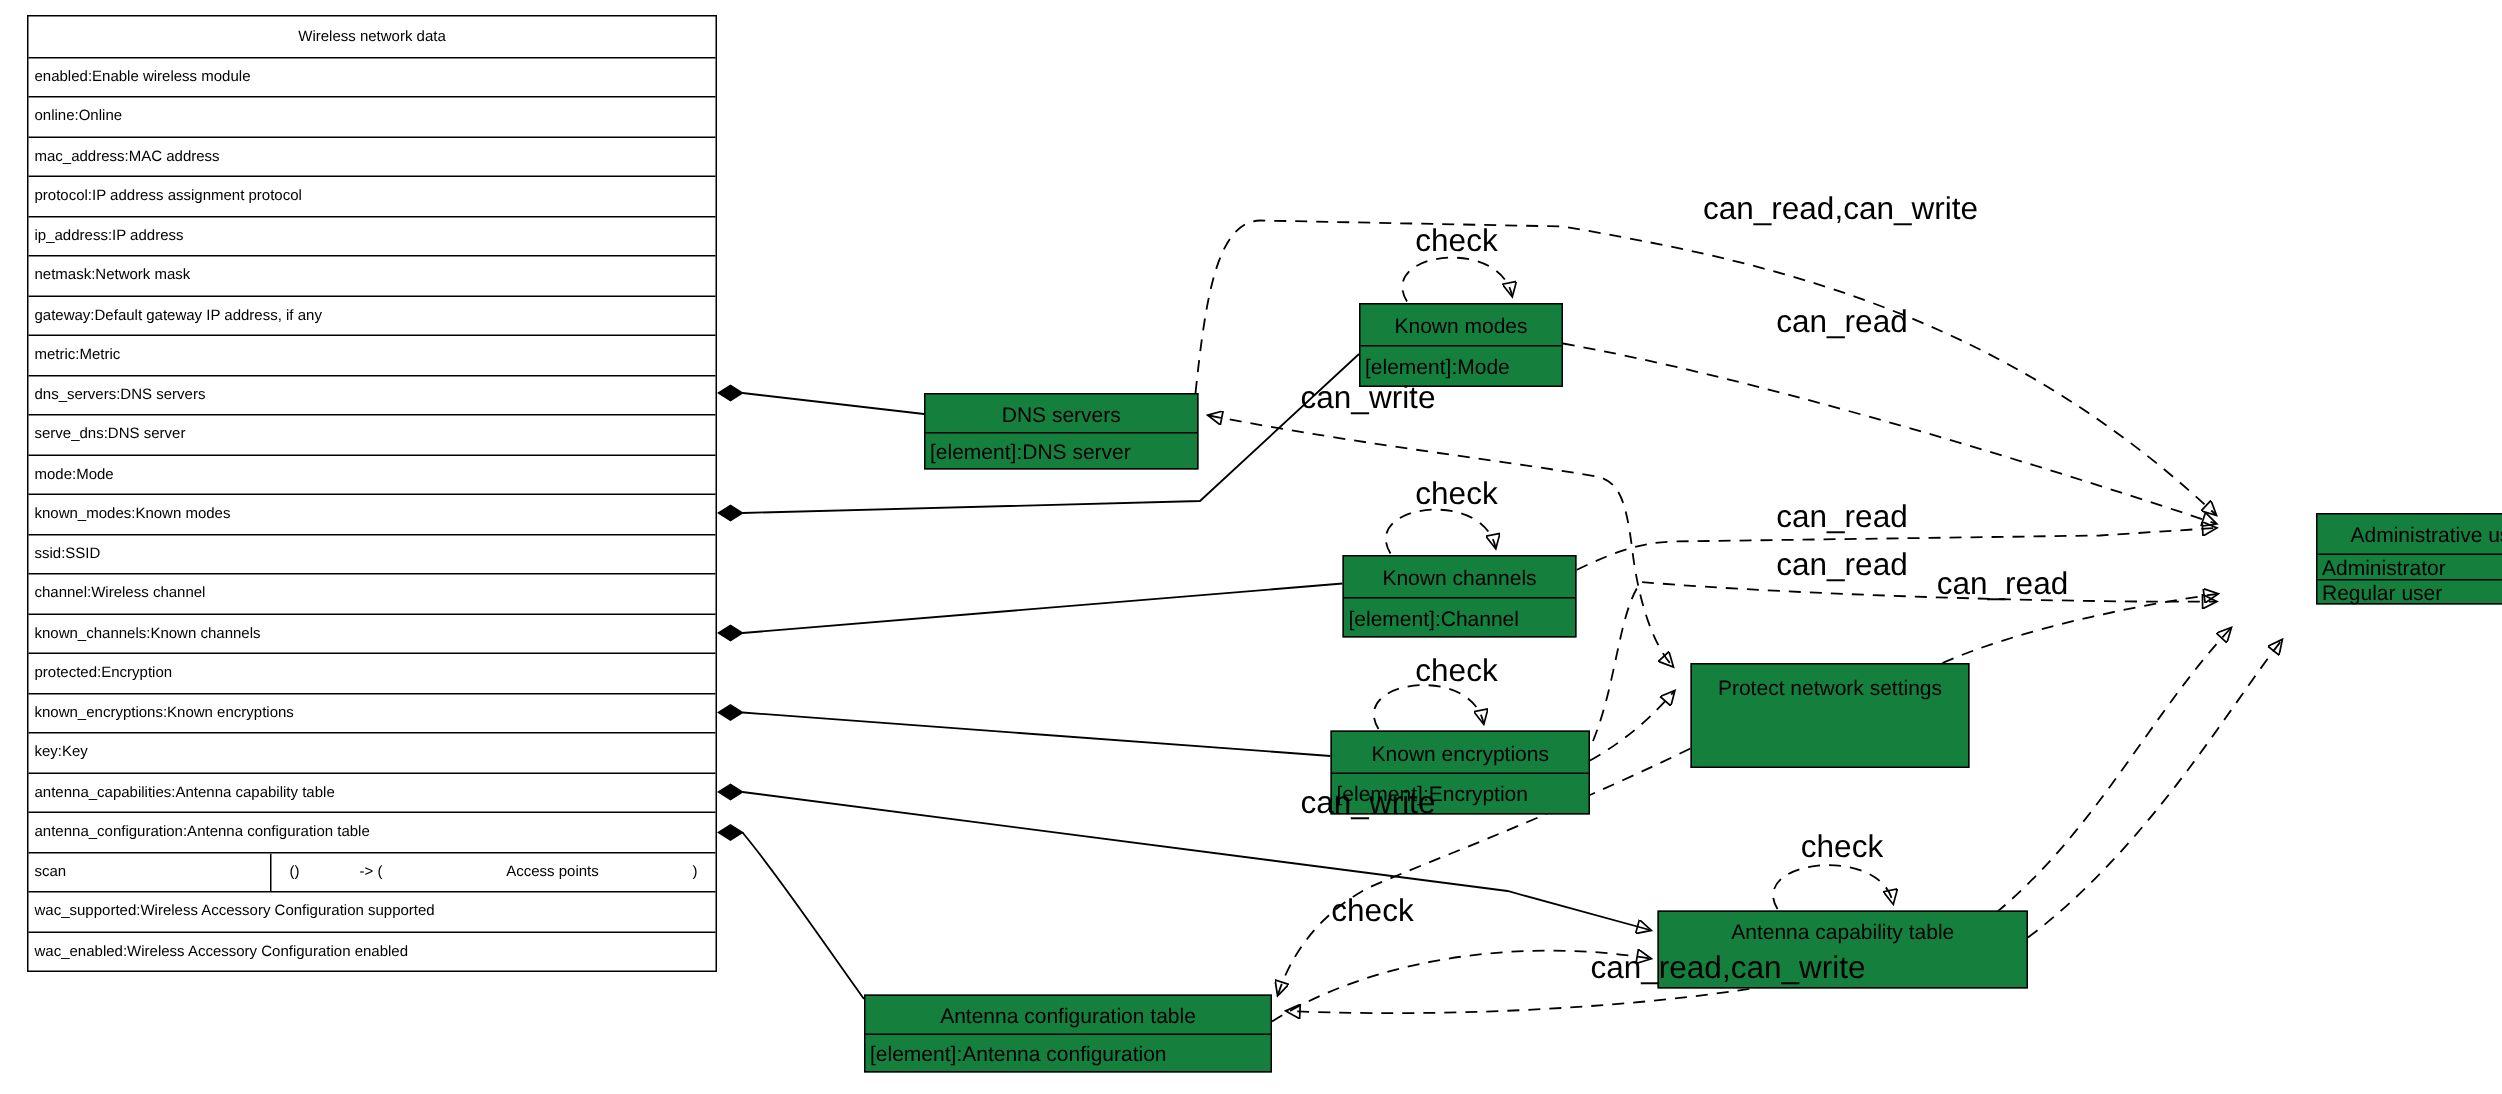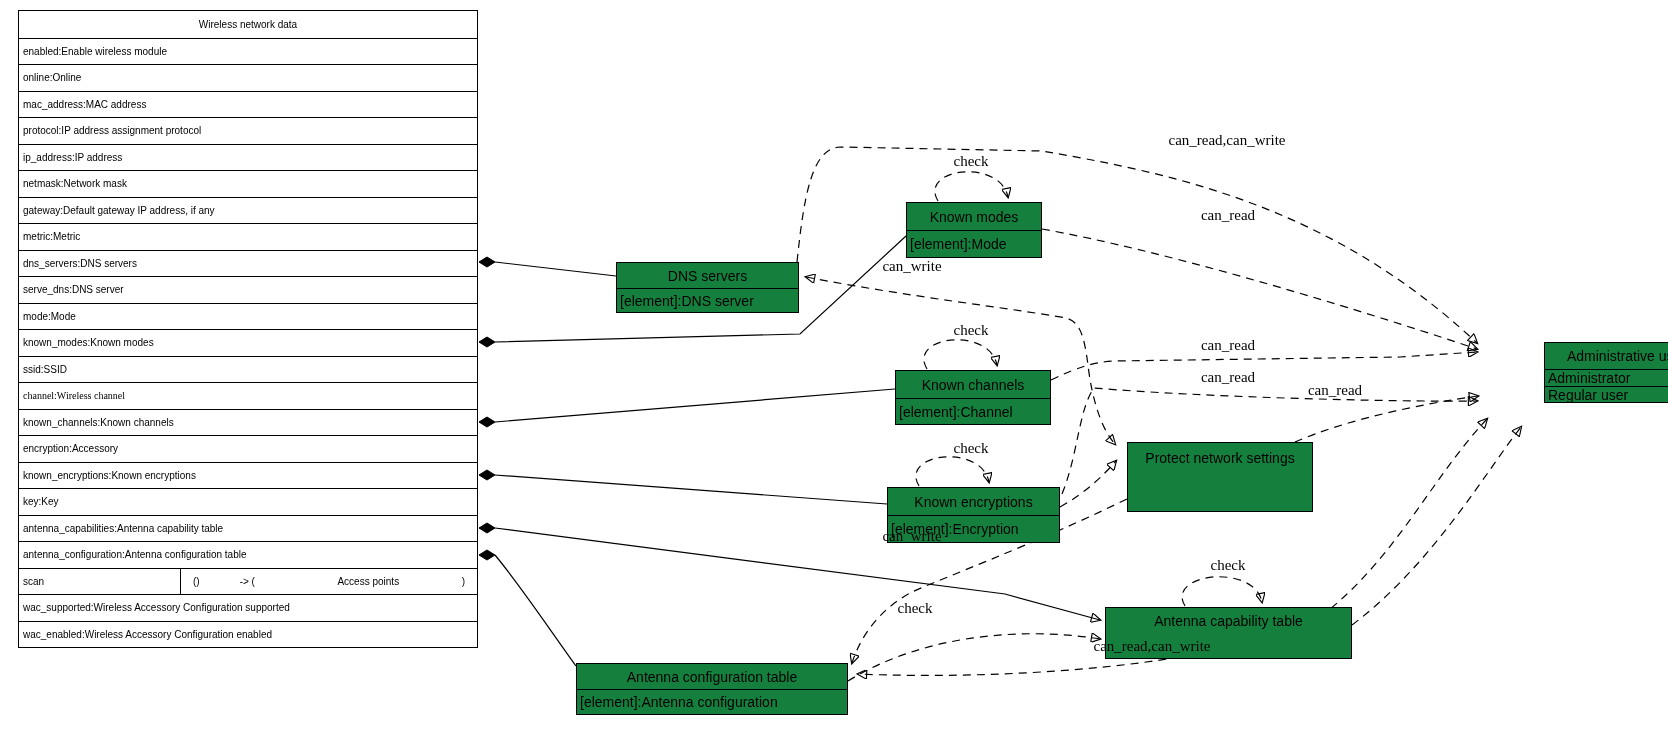--- a/index.html
+++ b/index.html
@@ -28,22 +28,22 @@
         display:flex;flex-direction:column;font-size:14px;}
   .node .hdr{flex:none;display:flex;align-items:center;justify-content:center;white-space:nowrap;}
   .node .elem{flex:1;border-top:1px solid #000;display:flex;align-items:center;padding:0 3px;white-space:nowrap;}
   .node .body{flex:1;display:flex;border-top:1px solid #000;}
   .node .opts{flex:1;display:flex;flex-direction:column;}
   .node .opt{flex:1;display:flex;align-items:center;padding:0 3px;border-top:1px solid #000;white-space:nowrap;}
   .node .opt:first-child{border-top:none;}
   .node .strip{border-left:1px solid #000;}
 
   
-  .elabel{position:absolute;transform:translate(-50%,-50%);font-family:Liberation Serif, serif;
-          font-size:15px;white-space:nowrap;}
+  .elabel{position:absolute;transform:translate(-50%,-50%);font-family:Liberation Sans, sans-serif;
+          font-size:21px;white-space:nowrap;}
 </style>
 </head>
 <body>
 
 <div class="stage">
 
   <svg class="edges" viewBox="0 0 1668 729">
     <defs>
       <marker id="arr" viewBox="0 0 10 10" refX="9" refY="5" markerWidth="10" markerHeight="8" orient="auto-start-reverse">
         <path d="M0,0 L10,5 L0,10 z" fill="#000" stroke="none"></path>
@@ -91,23 +91,23 @@
         <div class="trow" style="flex: 1 1 0%;">protocol:IP address assignment protocol</div>
         <div class="trow" style="flex: 1 1 0%;">ip_address:IP address</div>
         <div class="trow" style="flex: 1 1 0%;">netmask:Network mask</div>
         <div class="trow" style="flex: 1 1 0%; text-align: right;">gateway:Default gateway IP address, if any</div>
         <div class="trow" style="flex: 1 1 0%;">metric:Metric</div>
         <div class="trow" style="flex: 1 1 0%;">dns_servers:DNS servers</div>
         <div class="trow" style="flex: 1 1 0%;">serve_dns:DNS server</div>
         <div class="trow" style="flex: 1 1 0%;">mode:Mode</div>
         <div class="trow" style="flex: 1 1 0%;">known_modes:Known modes</div>
         <div class="trow" style="flex: 1 1 0%;">ssid:SSID</div>
-        <div class="trow" style="flex: 1 1 0%; font-family: Liberation Serif, serif;">channel:Wireless channel</div>
+        <div class="trow" style="flex: 1 1 0%;">channel:Wireless channel</div>
         <div class="trow" style="flex: 1 1 0%;">known_channels:Known channels</div>
-        <div class="trow" style="flex: 1 1 0%;">encryption:Accessory</div>
+        <div class="trow" style="flex: 1 1 0%;">protected:Encryption</div>
         <div class="trow" style="flex: 1 1 0%;">known_encryptions:Known encryptions</div>
         <div class="trow" style="flex: 1 1 0%;">key:Key</div>
         <div class="trow" style="flex: 1 1 0%;">antenna_capabilities:Antenna capability table</div>
         <div class="trow" style="flex: 1 1 0%;">antenna_configuration:Antenna configuration table</div>
         <div class="trow scanrow" style="flex: 1 1 0%;">
           <div class="scan-name">scan</div>
           <div class="scan-sig">
             <span class="s-args">()</span>
             <span class="s-arrow">-&gt; (</span>
             <span class="s-result">Access points</span>

